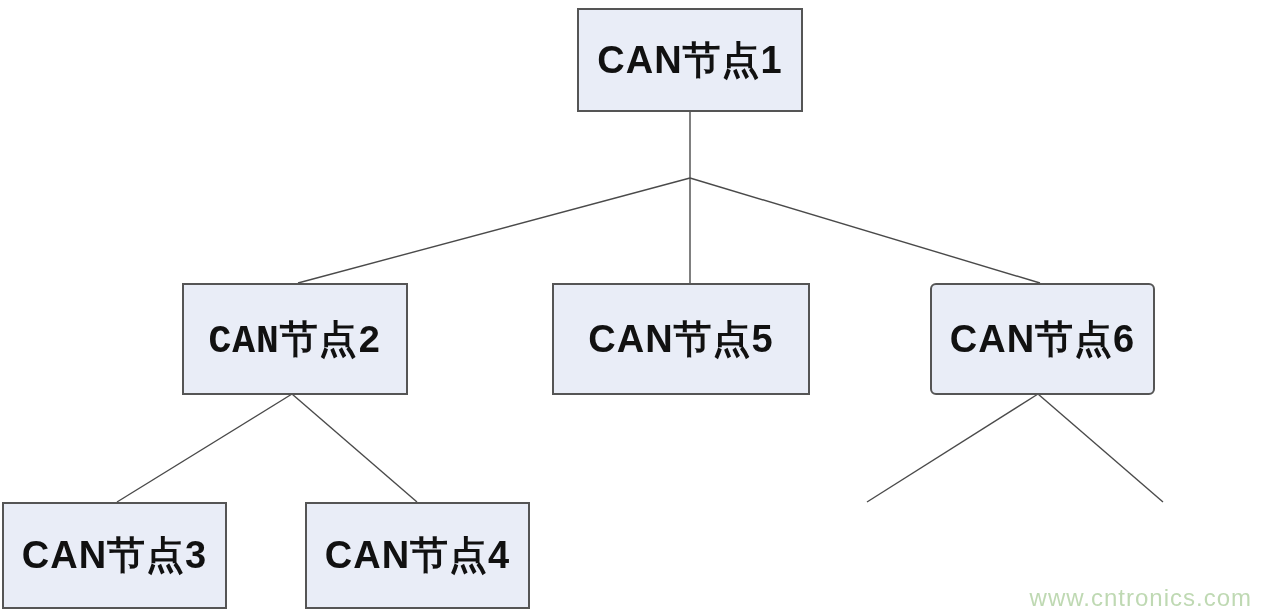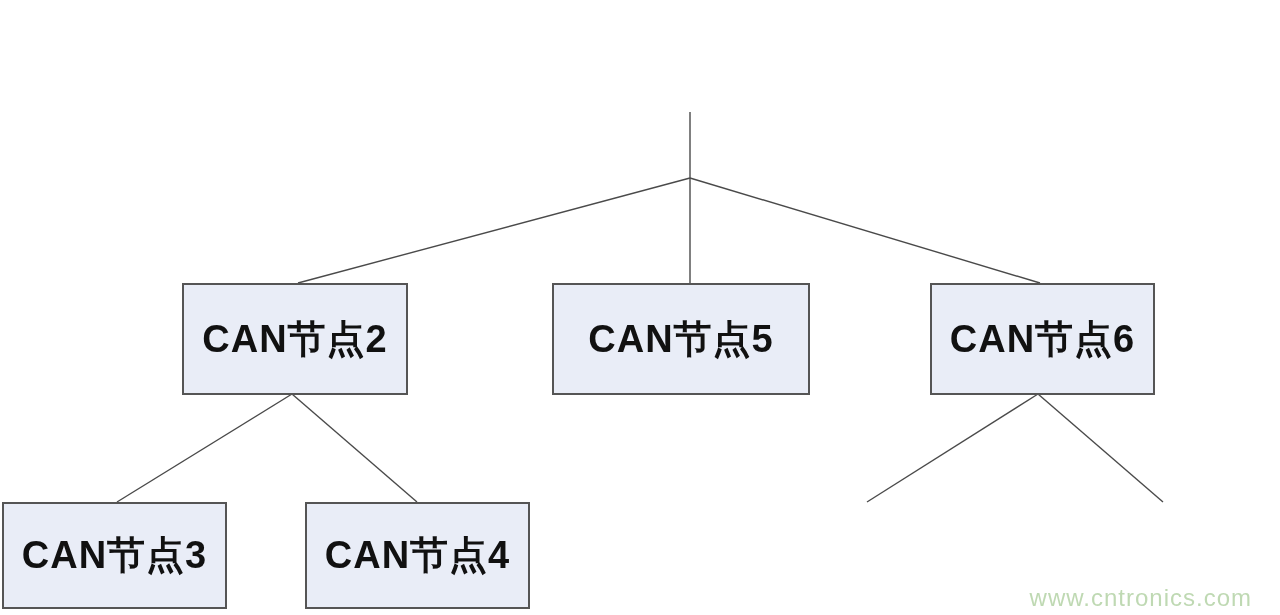--- a/index.html
+++ b/index.html
@@ -30,23 +30,23 @@
     align-items: center;
     justify-content: center;
     font-size: 38px;
     font-weight: bold;
     color: var(--node-text, #111111);
     letter-spacing: 1px;
     box-sizing: border-box;
     white-space: nowrap;
   }
   #node1 { left: 577px; top: 8px;   width: 226px; height: 104px; }
-  #node2 { left: 182px; top: 283px; width: 226px; height: 112px; }
+  #node2 { left: 182px; top: 283px; width: 226px; height: 112px; font-family: Liberation Mono, monospace; }
   #node5 { left: 552px; top: 283px; width: 258px; height: 112px; }
-  #node6 { left: 930px; top: 283px; width: 225px; height: 112px; }
+  #node6 { left: 930px; top: 283px; width: 225px; height: 112px; border-radius: 6px; }
   #node3 { left: 2px;   top: 502px; width: 225px; height: 107px; text-align: right; }
   #node4 { left: 305px; top: 502px; width: 225px; height: 107px; }
   #node7 { left: 752px; top: 502px; width: 225px; height: 107px; }
   #node8 { left: 1055px;top: 502px; width: 222px; height: 107px; }
   #watermark {
     position: absolute;
     right: 28px;
     bottom: 3px;
     font-size: 24px;
     font-weight: normal;
@@ -63,20 +63,23 @@
 
     <line x1="690" y1="112" x2="690" y2="283" stroke="#4a4a4a" stroke-width="1.4"></line>
     <line x1="690" y1="178" x2="298" y2="283" stroke="#4a4a4a" stroke-width="1.4"></line>
     <line x1="690" y1="178" x2="1040" y2="283" stroke="#4a4a4a" stroke-width="1.4"></line>
     <line x1="292" y1="394" x2="117" y2="502" stroke="#4a4a4a" stroke-width="1.4"></line>
     <line x1="292" y1="394" x2="417" y2="502" stroke="#4a4a4a" stroke-width="1.4"></line>
     <line x1="1038" y1="394" x2="867" y2="502" stroke="#4a4a4a" stroke-width="1.4"></line>
     <line x1="1038" y1="394" x2="1163" y2="502" stroke="#4a4a4a" stroke-width="1.4"></line>
   </svg>
 
+  <div class="node" id="node1">
+    <span>CAN节点1</span>
+  </div>
   <div class="node" id="node2">
     <span>CAN节点2</span>
   </div>
   <div class="node" id="node3">
     <span>CAN节点3</span>
   </div>
   <div class="node" id="node4">
     <span>CAN节点4</span>
   </div>
   <div class="node" id="node5">

